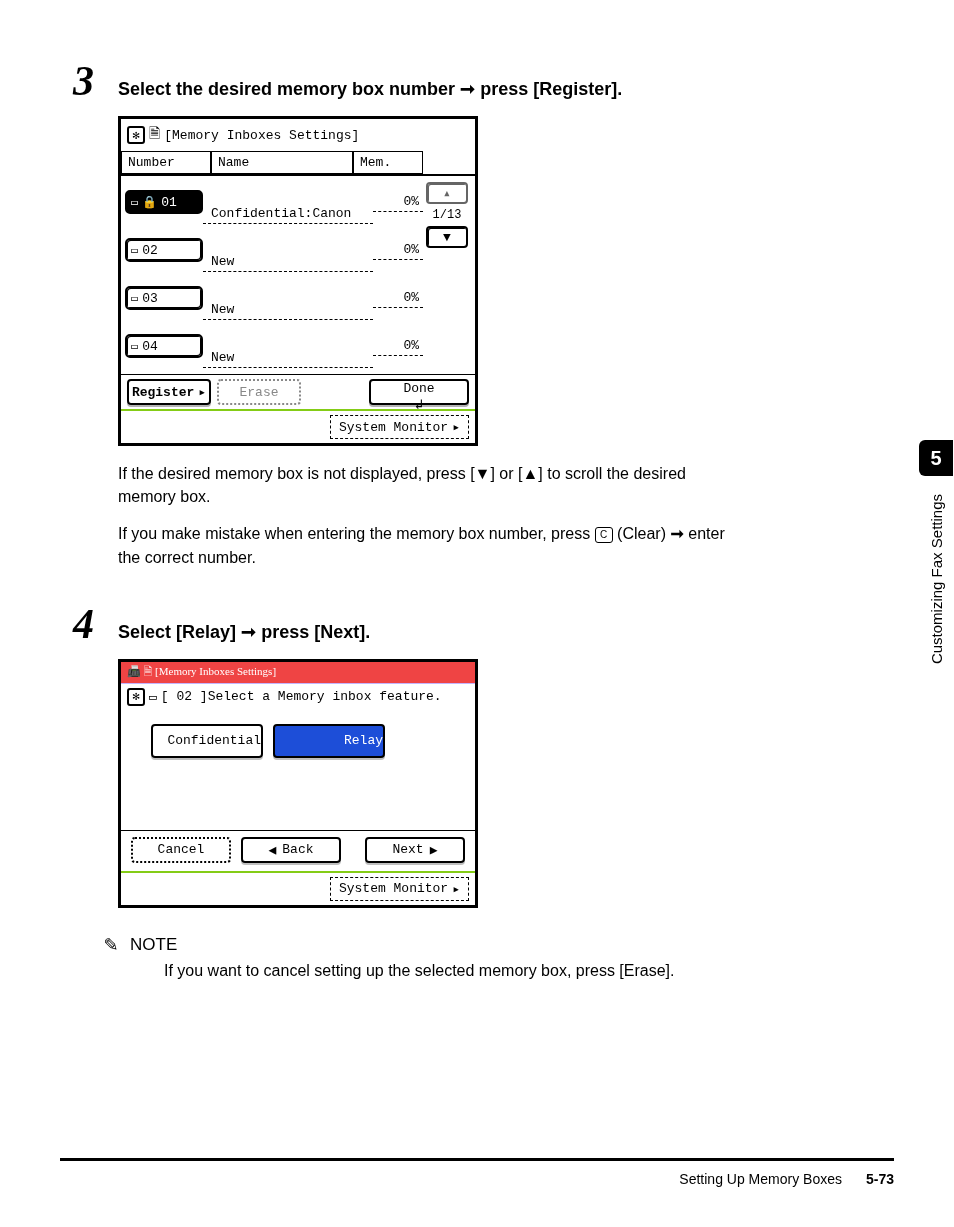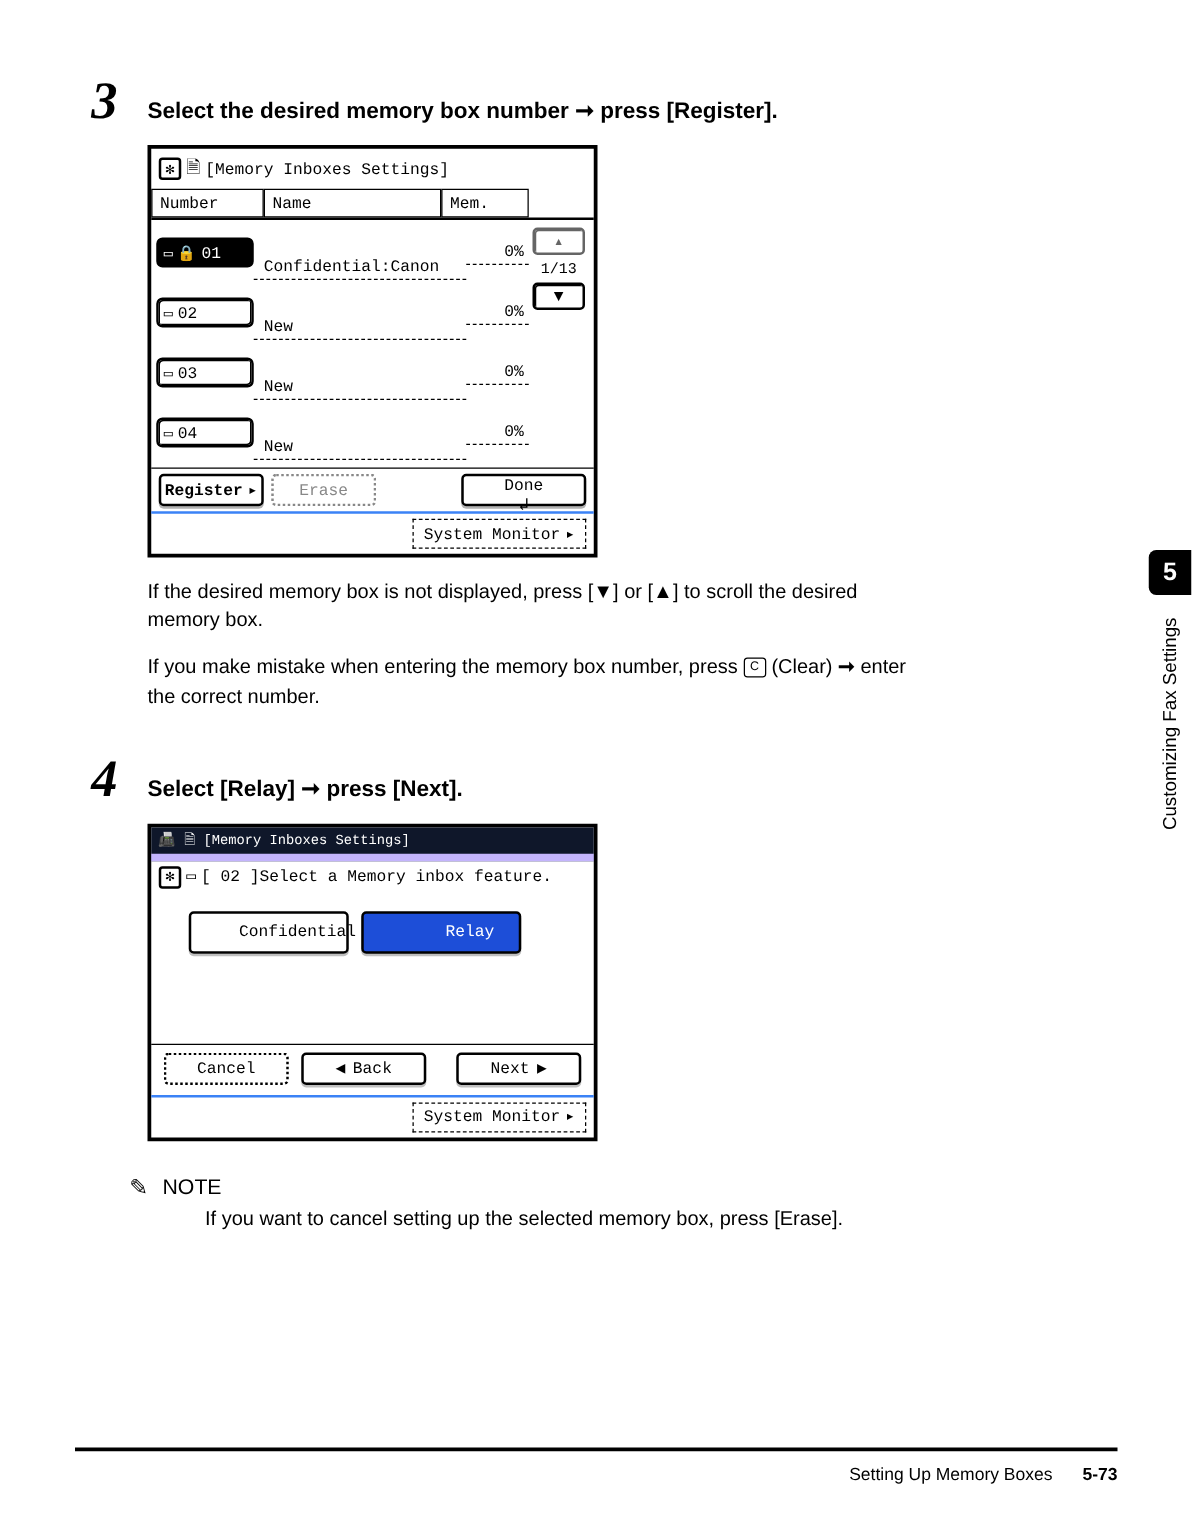--- a/index.html
+++ b/index.html
@@ -115,21 +115,21 @@
     padding: 0 10px;
     display: flex; align-items: center; justify-content: center;
     font-family: "Courier New", monospace;
     box-shadow: 0 2px 0 rgba(0,0,0,.3);
   }
   .action-btn.reg { width: 84px; font-weight: bold; }
   .action-btn.erase { width: 84px; color: #888; border-color: #888; border-style: dotted; box-shadow: none; }
   .action-btn.done { width: 100px; margin-left: auto; justify-content: space-between; padding: 0 8px; flex-direction: column; }
   .action-btn.done .ret { font-size: 14px; }
   .sysmon-row {
-    border-top: 2px solid #3b82f6;
+    border-top: 2px solid #84cc16;
     display: flex;
     justify-content: flex-end;
     padding: 4px 6px;
   }
   .sysmon-btn {
     height: 24px;
     border: 1px dashed #000;
     padding: 0 8px;
     display: flex; align-items: center; gap: 4px;
     font-family: "Courier New", monospace;
@@ -159,24 +159,24 @@
     font-size: 10px;
     vertical-align: middle;
   }
   
   .screen2 .feature-area {
     padding: 14px 20px 8px 30px;
     min-height: 120px;
   }
   .feat-row { display: flex; gap: 10px; margin-bottom: 14px; }
   .feat-btn {
-    width: 128px; height: 34px;
+    width: 112px; height: 34px;
     border: 2px solid #000;
     border-radius: 4px;
-    display: flex; align-items: center; justify-content: center;
+    display: flex; align-items: center; justify-content: flex-end;
     font-family: "Courier New", monospace;
     box-shadow: 0 2px 0 rgba(0,0,0,.25);
     padding-left: 46px;
   }
   .feat-btn.sel { background: #1d4ed8; color: #fff; }
   .nav-row {
     display: flex;
     gap: 10px;
     padding: 6px 10px 8px 10px;
     border-top: 1px solid #000;
@@ -351,21 +351,21 @@
 
   <div class="step-block">
     <div class="step-row">
       <div class="step-num">4</div>
       <div class="step-title">
         <span>Select [Relay] </span><span class="arrow">➞</span><span> press [Next].</span>
       </div>
     </div>
 
     <div class="screen screen2">
-      <div style="border-bottom:6px solid #c4b5fd; background:#0f172a; color:#fff; padding:1px 6px; font-size:11px;">
+      <div style="border-bottom:1px solid #c4b5fd; background:#ef4444; color:#fff; padding:1px 6px; font-size:11px;font-family:Liberation Serif, serif;">
         <span>📠</span>
         <span>🗎</span>
         <span>[Memory Inboxes Settings]</span>
       </div>
       <div class="screen-title">
         <span class="fan-icon">✻</span>
         <span>▭</span>
         <span>[ 02 ]Select a Memory inbox feature.</span>
       </div>
       <div class="feature-area">

